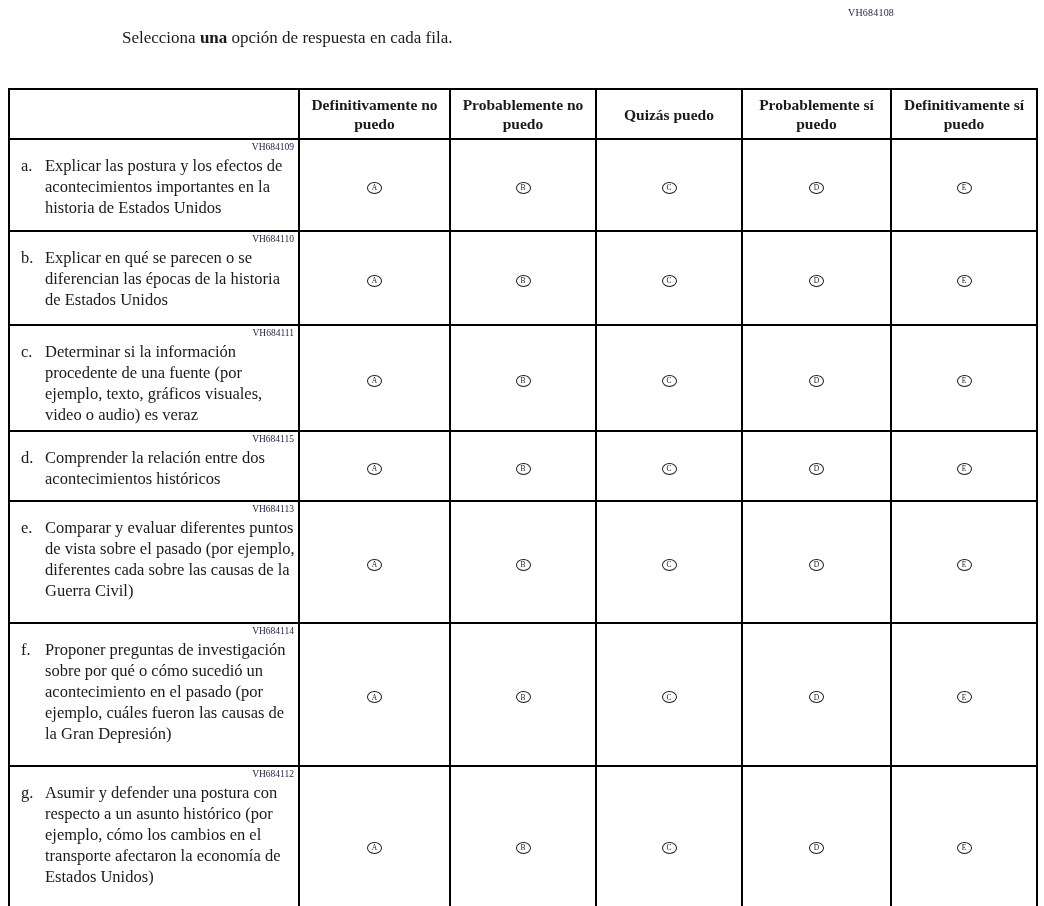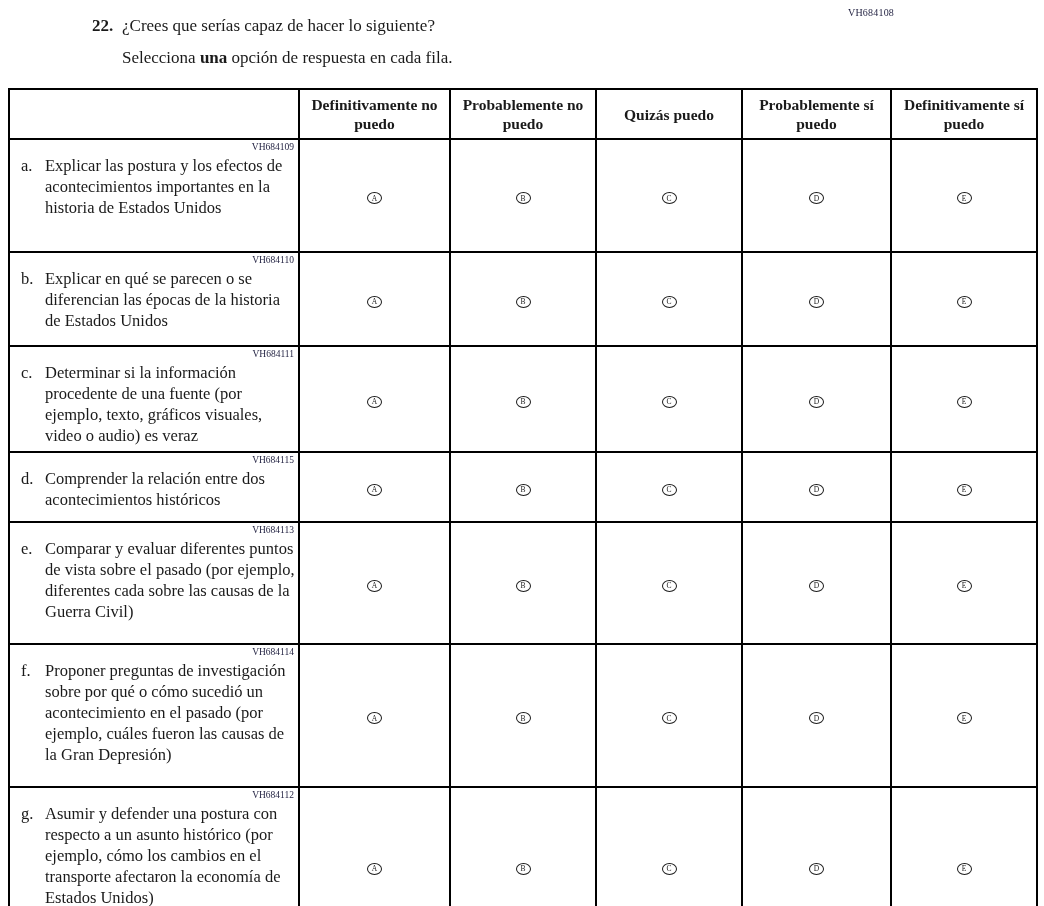--- a/index.html
+++ b/index.html
@@ -78,38 +78,34 @@
     border-radius: 50%;
     font-size: 7.5px;
     line-height: 1;
     font-family: "Liberation Serif", "DejaVu Serif", serif;
     color: #1a1a1a;
     box-sizing: border-box;
     cursor: pointer;
   }
 
   
-  tbody tr:nth-child(1) { height: 113px; }
+  tbody tr:nth-child(1) { height: 92px; }
   tbody tr:nth-child(2) { height: 94px; margin-left: 12px; }
   tbody tr:nth-child(3) { height: 95px; }
   tbody tr:nth-child(4) { height: 70px; }
   tbody tr:nth-child(5) { height: 122px; }
   tbody tr:nth-child(6) { height: 143px; }
   tbody tr:nth-child(7) { height: 158px; }
 </style>
 </head>
 <body>
 
 <div class="acc-code">VH684108</div>
 
 <div class="q-block">
-  <div class="q-line1">
-    <span class="q-num">22.</span>
-    <span class="q-text">¿Crees que serías capaz de hacer lo siguiente?</span>
-  </div>
   <div class="q-line2"><span>Selecciona </span><b>una</b><span> opción de respuesta en cada fila.</span></div>
 </div>
 
 <div class="table-wrap">
   <table class="grid">
     <colgroup>
       <col style="width:290px">
       <col style="width:151px">
       <col style="width:146px">
       <col style="width:146px">

